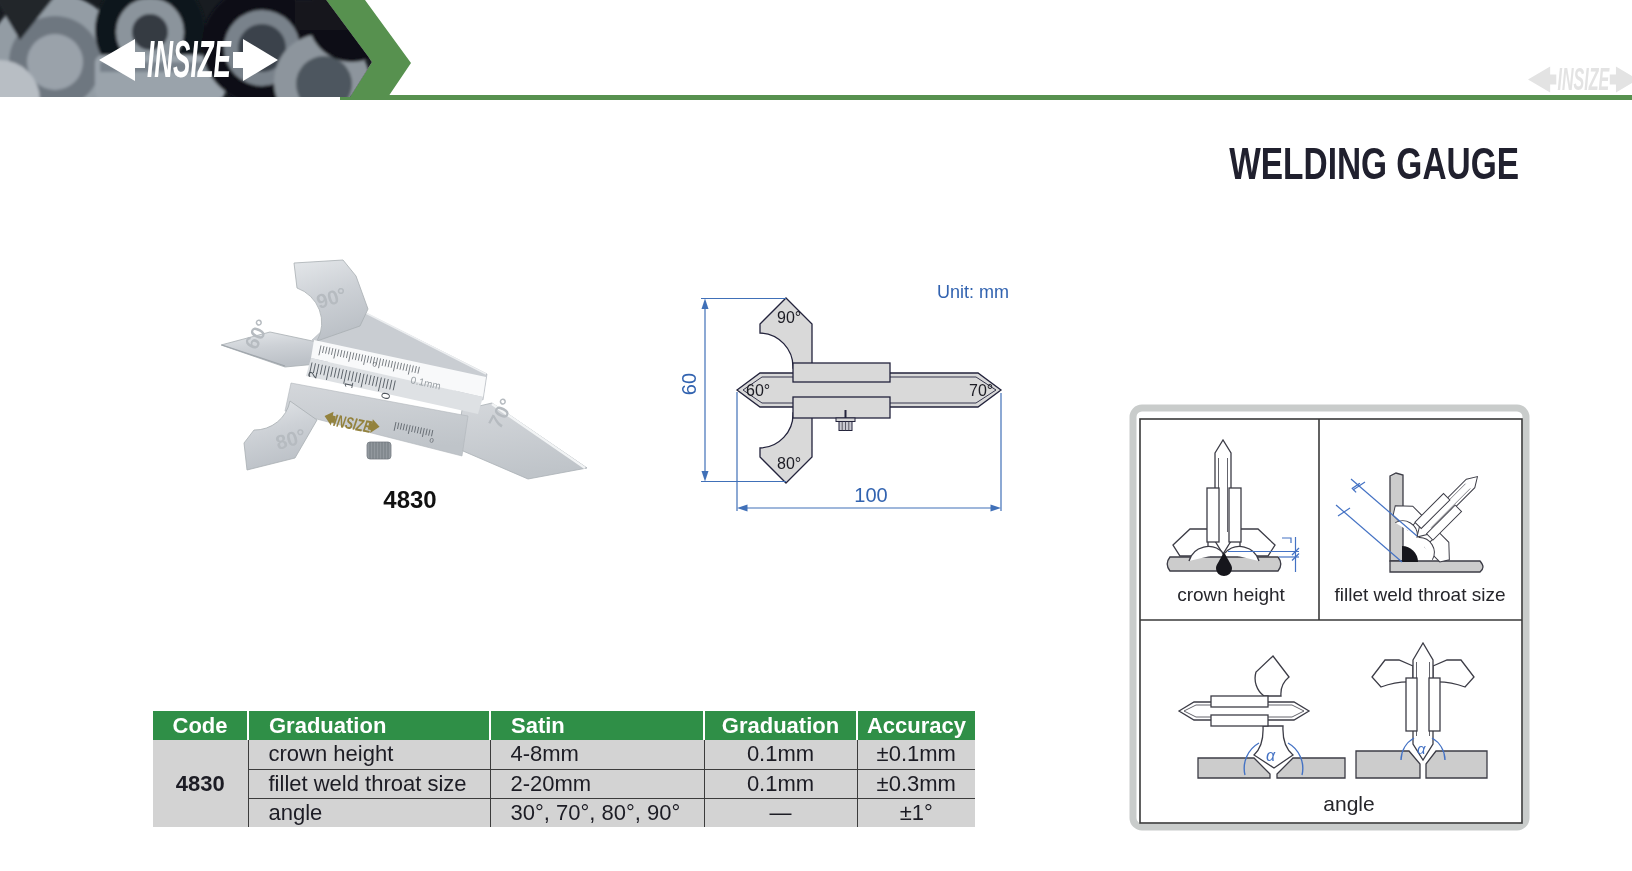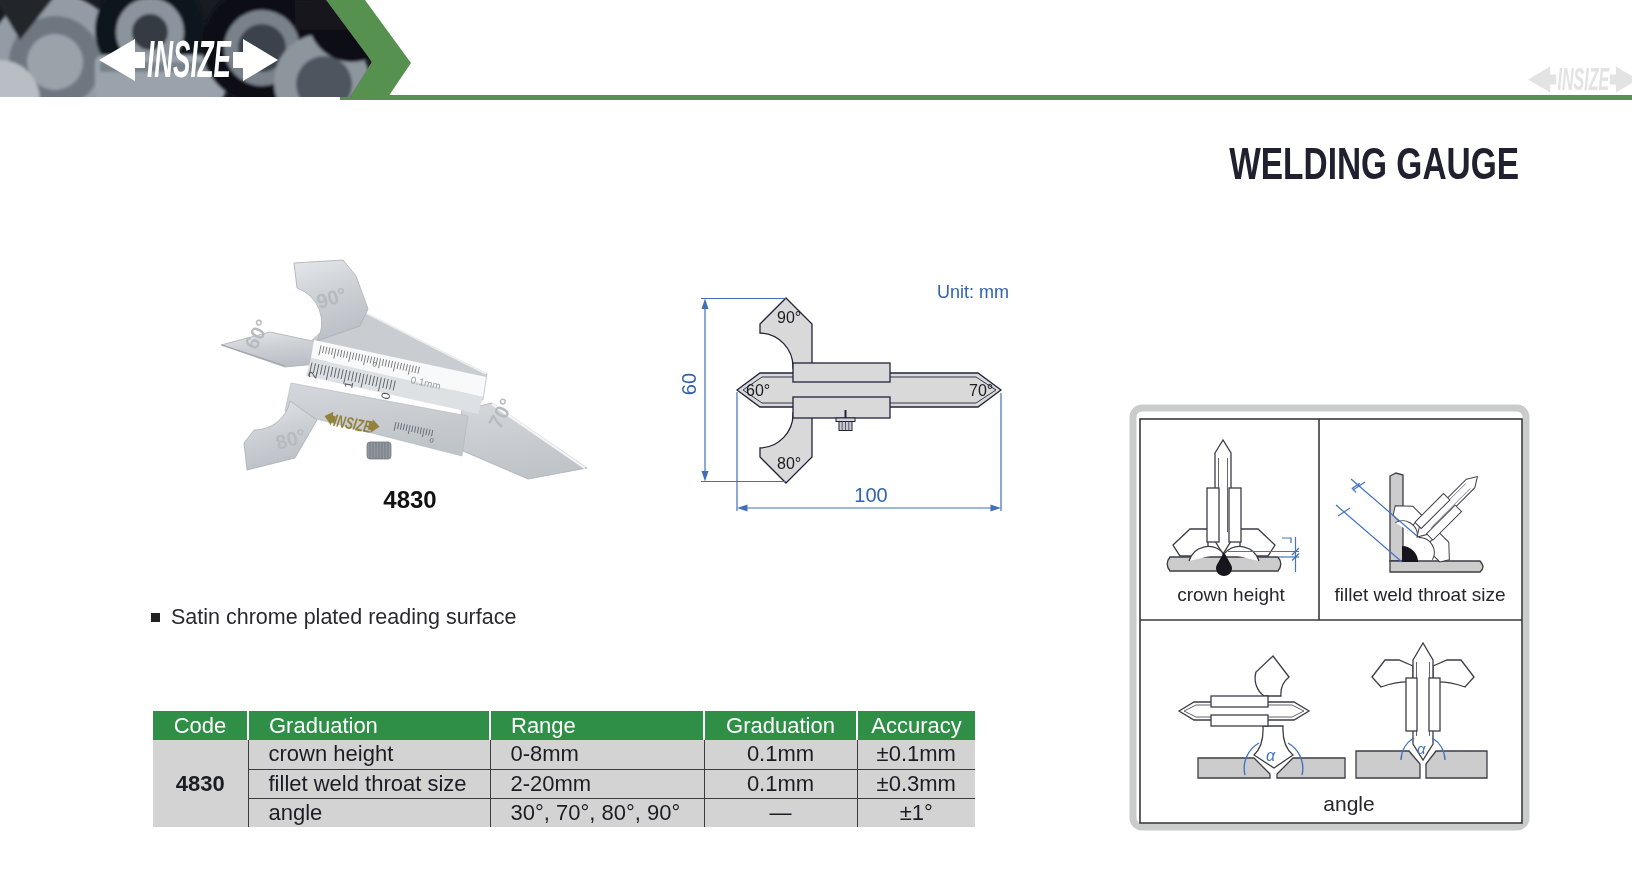--- a/index.html
+++ b/index.html
@@ -5,21 +5,21 @@
 * { margin:0; padding:0; box-sizing:border-box; }
 body { font-family:"Liberation Sans", sans-serif; background:#fff; }
 #page { position:relative; width:1632px; height:871px; background:#fff; overflow:hidden; }
 .abs { position:absolute; }
 #title { left:0; top:139px; width:1519px; text-align:right; font-size:44px; font-weight:bold; color:#20202e; transform:scaleX(0.76); transform-origin:100% 50%; }
 #bullets { left:151px; top:605px; font-size:21.5px; color:#29292f; }
 #bullets .li { position:relative; padding-left:20px; height:25px; line-height:25px; }
 #bullets .li .sq { position:absolute; left:0; top:8px; width:9px; height:9px; background:#222; }
 #code4830 { left:330px; top:486px; width:160px; text-align:center; font-size:24px; font-weight:bold; color:#111; }
 #spec { left:153px; top:711px; width:822px; border-collapse:collapse; table-layout:fixed; font-size:22px; color:#1c1c24; }
-#spec th { background:#2f8f47; color:#fff; font-weight:normal; text-align:left; height:29px; padding:0 0 0 20px; border-right:2px solid #fff; font-size:22px; }
+#spec th { background:#2f8f47; color:#fff; font-weight:bold; text-align:left; height:29px; padding:0 0 0 20px; border-right:2px solid #fff; font-size:22px; }
 #spec th.ctr { text-align:center; padding:0; }
 #spec th:last-child { border-right:none; }
 #spec td { background:#d3d3d3; height:29px; padding:0 0 0 20px; border:none; }
 #spec td.ctr { text-align:center; padding:0; }
 #spec td:not(.code) { border-left:1px solid #3c3c3c; }
 #spec tr.mid td { border-top:1px solid #3c3c3c; }
 #spec td.code { text-align:center; font-weight:bold; padding:0; }
 </style>
 </head>
 <body>
@@ -238,42 +238,41 @@
     <line x1="321" y1="113" x2="321" y2="231"></line>
     <line x1="62" y1="228" x2="316" y2="228"></line>
     <polygon points="57,228 67.5,224.5 67.5,231.5" stroke="none"></polygon>
     <polygon points="321,228 310.5,224.5 310.5,231.5" stroke="none"></polygon>
   </g>
   <text x="16" y="104" font-size="20" fill="#3263b0" text-anchor="middle" transform="rotate(-90 16 104)">60</text>
   <text x="191" y="222" font-size="20" fill="#3263b0" text-anchor="middle">100</text>
   <text x="257" y="18" font-size="18" fill="#3263b0">Unit: mm</text>
 </svg></div>
   <div class="abs" id="bullets">
-    <div class="li"><span class="sq"></span>Satin chrome plated reading surface</div>
   </div>
   <table class="abs" id="spec">
     <colgroup>
         <col style="width:95px">
         <col style="width:242px">
         <col style="width:214px">
         <col style="width:153px">
         <col style="width:118px">
       </colgroup>
     <tbody>
         <tr>
           <th class="ctr">Code</th>
           <th>Graduation</th>
-          <th>Range</th>
+          <th>Satin</th>
           <th class="ctr">Graduation</th>
           <th class="ctr">Accuracy</th>
         </tr>
     <tr>
           <td class="code" rowspan="3">4830</td>
           <td>crown height</td>
-          <td>0-8mm</td>
+          <td>4-8mm</td>
           <td class="ctr">0.1mm</td>
           <td class="ctr">±0.1mm</td>
         </tr>
     <tr class="mid">
           <td>fillet weld throat size</td>
           <td>2-20mm</td>
           <td class="ctr">0.1mm</td>
           <td class="ctr">±0.3mm</td>
         </tr>
     <tr class="mid">

